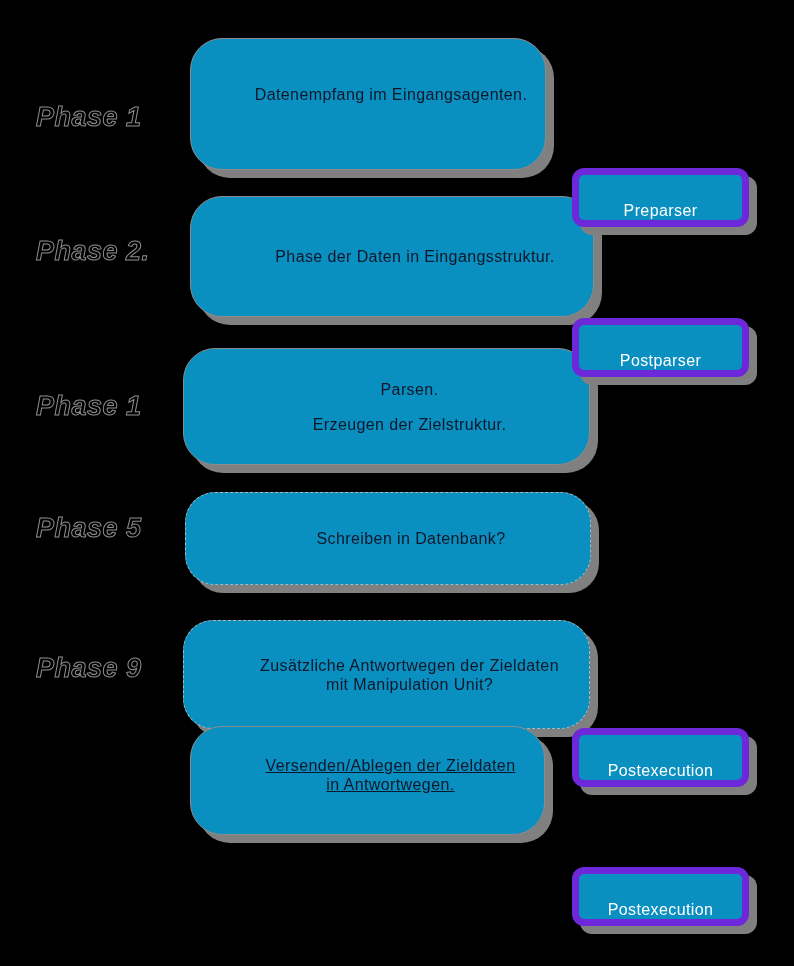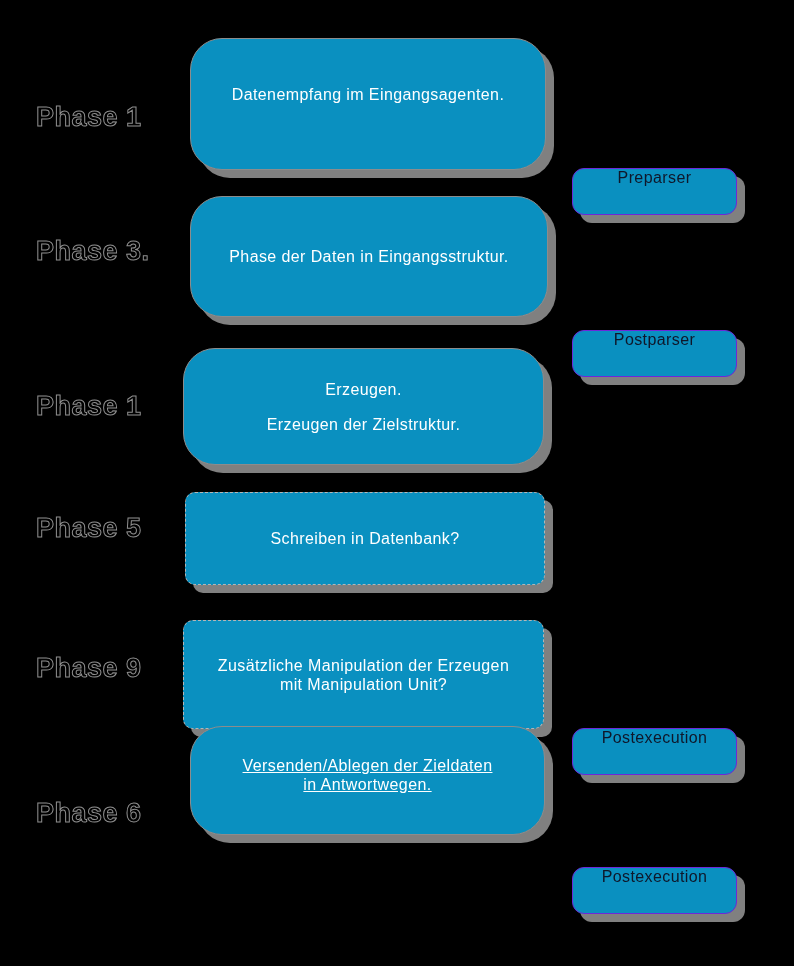--- a/index.html
+++ b/index.html
@@ -4,85 +4,85 @@
 <style>
   html,body{margin:0;padding:0;background:#000;}
   body{width:794px;height:966px;font-family:"Liberation Sans",sans-serif;}
   .canvas{position:relative;width:794px;height:966px;background:#000;overflow:hidden;}
 
   
   .phase-label{
     position:absolute;left:36px;width:160px;height:32px;line-height:32px;
     font-size:27px;font-weight:bold;color:#000;
     -webkit-text-stroke:1px #8f8f8f;
-    letter-spacing:0.5px;white-space:nowrap;
+    letter-spacing:0.5px;white-space:nowrap;font-style:italic;
   }
   .pl1{top:101px}.pl2{top:235px}.pl3{top:390px}
   .pl4{top:512px}.pl5{top:652px}.pl6{top:797px}
 
   
   .main-box{
     position:absolute;background:#0a90c0;
     border:1px solid #8c8c8c;border-radius:32px;
     box-shadow:8px 8px 0 #808080;
     display:flex;flex-direction:column;align-items:center;justify-content:center;
-    text-align:right;color:#ffffff;font-size:16px;line-height:19px;
+    text-align:right;color:#0f172a;font-size:16px;line-height:19px;
     letter-spacing:0.4px;
+    padding-left:46px;
   }
-  .main-box.dashed{border:1px dashed #b5b5b5;border-radius:10px;}
+  .main-box.dashed{border:1px dashed #b5b5b5;border-radius:30px;}
   .b1{left:190px;top:38px;width:356px;height:132px;padding-bottom:20px;box-sizing:border-box;}
   .b2{left:190px;top:196px;width:356px;height:119px;}
   .b3{left:183px;top:348px;width:359px;height:115px;}
   .b4{left:185px;top:492px;width:358px;height:91px;}
   .b5{left:183px;top:620px;width:359px;height:107px;}
   .b6{left:190px;top:726px;width:355px;height:109px;padding-bottom:12px;box-sizing:border-box;text-decoration:underline;}
   .line{display:block;}
   .gap{margin-top:16px;}
 
   
   .side-box{
     position:absolute;left:572px;width:163px;height:45px;
-    background:#0a90c0;border:1px solid #6d28d9;border-radius:12px;
+    background:#0a90c0;border:7px solid #6d28d9;border-radius:12px;
     box-shadow:8px 8px 0 #808080;
-    display:flex;align-items:flex-start;justify-content:center;
-    color:#0f172a;font-size:16px;letter-spacing:0.4px;
+    display:flex;align-items:flex-end;justify-content:center;
+    color:#ffffff;font-size:16px;letter-spacing:0.4px;
   }
-  .s1{top:168px}.s2{top:330px}.s3{top:728px}.s4{top:867px}
+  .s1{top:168px}.s2{top:318px}.s3{top:728px}.s4{top:867px}
 </style>
 </head>
 <body>
 
 <div class="canvas">
 
   <div class="phase-label pl1">Phase 1</div>
-  <div class="phase-label pl2">Phase 3.</div>
+  <div class="phase-label pl2">Phase 2.</div>
   <div class="phase-label pl3">Phase 1</div>
   <div class="phase-label pl4">Phase 5</div>
   <div class="phase-label pl5">Phase 9</div>
-  <div class="phase-label pl6">Phase 6</div>
 
   <div class="main-box b1">
     <span class="line">Datenempfang im Eingangsagenten.</span>
   </div>
 
   <div class="main-box b2">
     <span class="line">Phase der Daten in Eingangsstruktur.</span>
   </div>
 
   <div class="main-box b3">
-    <span class="line">Erzeugen.</span>
+    <span class="line">Parsen.</span>
     <span class="line gap">Erzeugen der Zielstruktur.</span>
   </div>
 
   <div class="main-box dashed b4">
     <span class="line">Schreiben in Datenbank?</span>
   </div>
 
   <div class="main-box dashed b5">
-    <span class="line">Zusätzliche Manipulation der Erzeugen</span>
+    <span class="line">Zusätzliche Antwortwegen der Zieldaten</span>
     <span class="line">mit Manipulation Unit?</span>
   </div>
 
   <div class="main-box b6">
     <span class="line">Versenden/Ablegen der Zieldaten</span>
     <span class="line">in Antwortwegen.</span>
   </div>
 
   <div class="side-box s1">
     <span class="line">Preparser</span>

